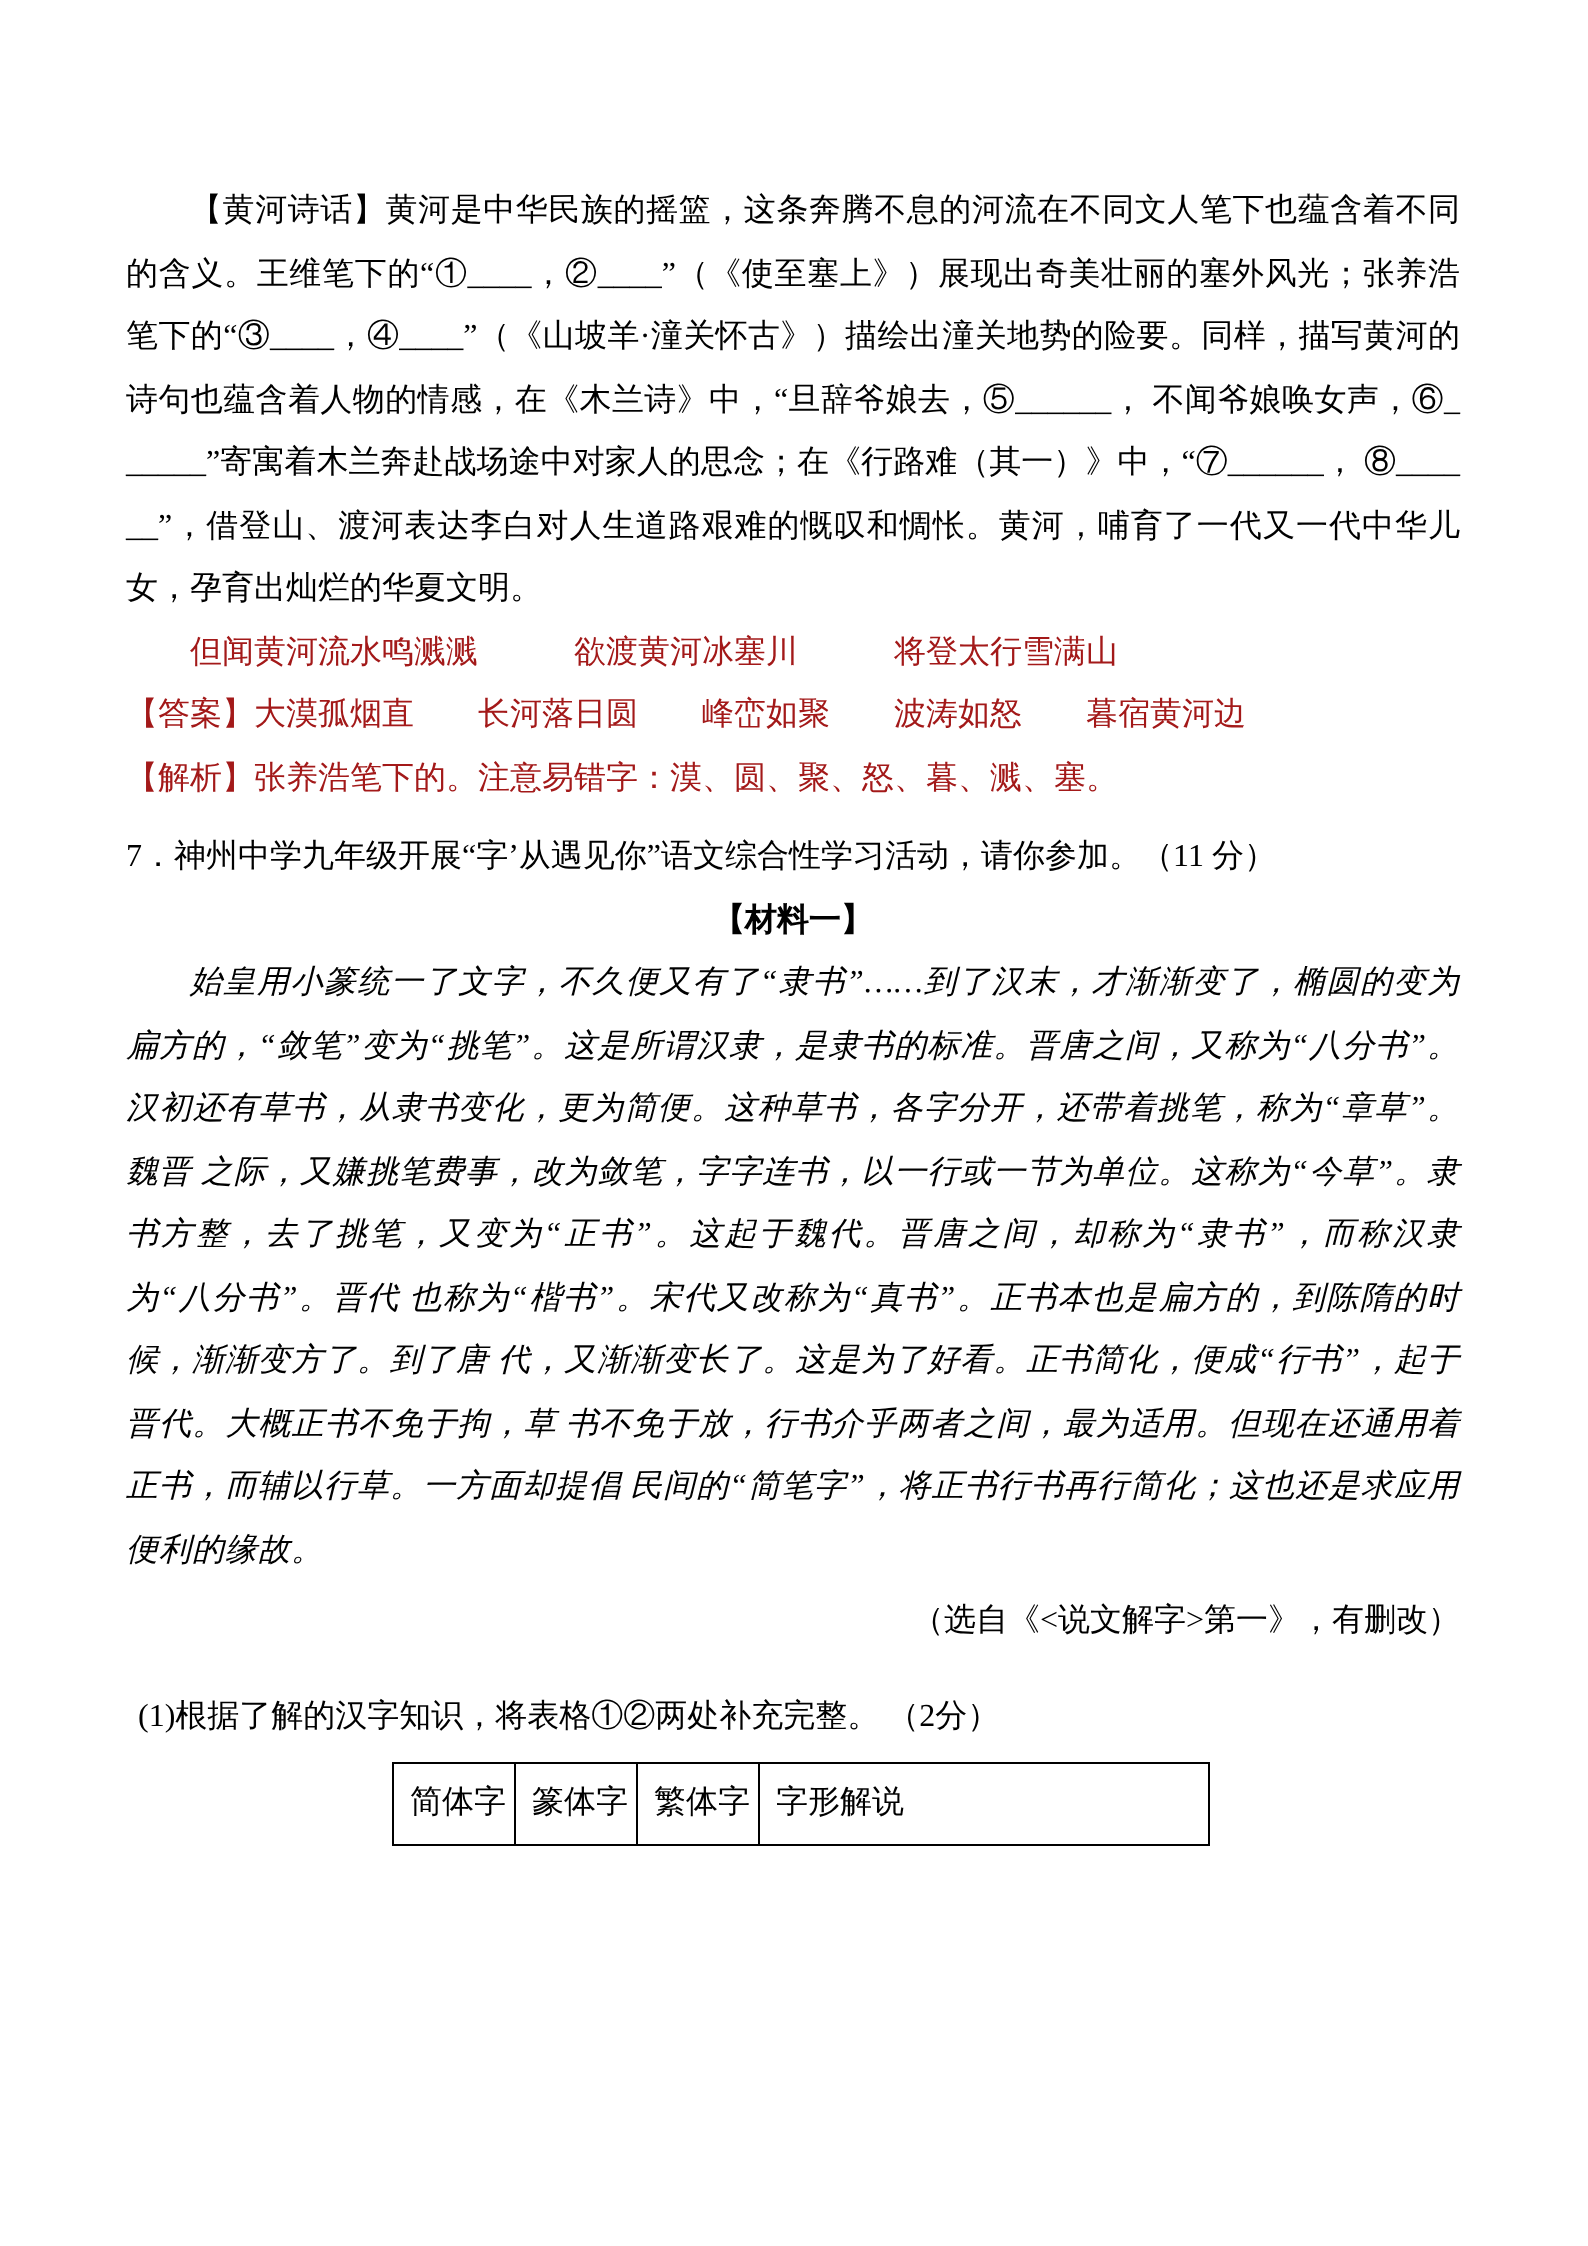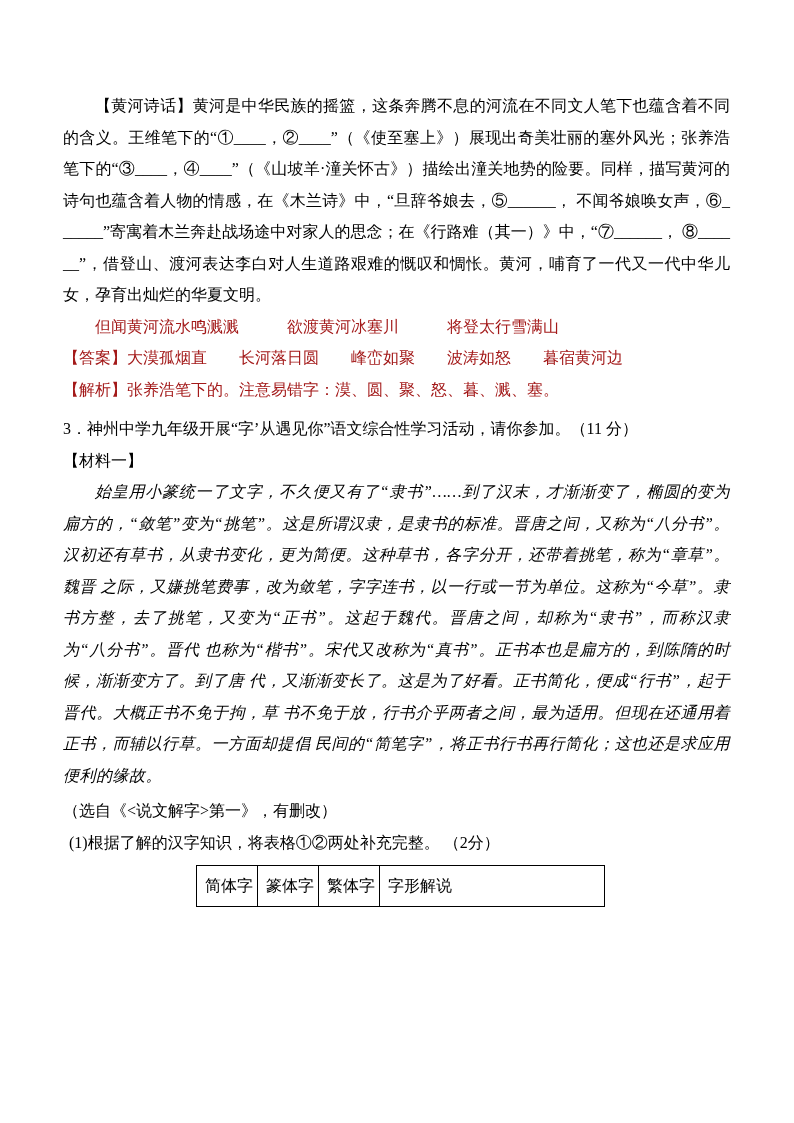--- a/index.html
+++ b/index.html
@@ -25,24 +25,24 @@
     text-indent: 2em;
     word-break: break-all;
   }
   .line { margin: 0; }
   .red { color: var(--answer-red, #A31919); }
   .indent2 { padding-left: 2em; }
   .kaiti {
     font-style: italic;
     letter-spacing: 0.5px;
   }
-  .label-line { font-weight: normal; }
+  .label-line { font-weight: bold; text-align: center; }
   .q3-heading { margin-top: 8px; }
-  .source-line { margin-top: 4px; }
-  .sub-q { padding-left: 6px; margin-top: 0; }
+  .source-line { text-align: right; margin-top: 4px; }
+  .sub-q { padding-left: 6px; margin-top: 16px; }
   table.char-table {
     border-collapse: collapse;
     margin: 7px 0 0 133px;
     table-layout: fixed;
   }
   table.char-table td {
     border: 1.5px solid #000000;
     height: 40px;
     padding: 0 4px 0 8px;
     font-size: 16px;
@@ -62,21 +62,21 @@
 <div class="page">
 
   <p class="para">【黄河诗话】黄河是中华民族的摇篮，这条奔腾不息的河流在不同文人笔下也蕴含着不同的含义。王维笔下的“①____，②____”（《使至塞上》）展现出奇美壮丽的塞外风光；张养浩笔下的“③____，④____”（《山坡羊·潼关怀古》）描绘出潼关地势的险要。同样，描写黄河的诗句也蕴含着人物的情感，在《木兰诗》中，“旦辞爷娘去，⑤______， 不闻爷娘唤女声，⑥______”寄寓着木兰奔赴战场途中对家人的思念；在《行路难（其一）》中，“⑦______， ⑧______”，借登山、渡河表达李白对人生道路艰难的慨叹和惆怅。黄河，哺育了一代又一代中华儿女，孕育出灿烂的华夏文明。</p>
 
   <div class="line red indent2"><span>但闻黄河流水鸣溅溅　　　欲渡黄河冰塞川　　　将登太行雪满山</span></div>
 
   <div class="line red"><span>【答案】</span><span>大漠孤烟直　　长河落日圆　　峰峦如聚　　波涛如怒　　暮宿黄河边</span></div>
 
   <div class="line red">【解析】张养浩笔下的。注意易错字：漠、圆、聚、怒、暮、溅、塞。</div>
 
-  <div class="line q3-heading">3．神州中学九年级开展“字’从遇见你”语文综合性学习活动，请你参加。（11 分）</div>
+  <div class="line q3-heading">7．神州中学九年级开展“字’从遇见你”语文综合性学习活动，请你参加。（11 分）</div>
 
   <div class="line label-line">【材料一】</div>
 
 
 
   <p class="para kaiti">始皇用小篆统一了文字，不久便又有了“隶书”……到了汉末，才渐渐变了，椭圆的变为扁方的，“敛笔”变为“挑笔”。这是所谓汉隶，是隶书的标准。晋唐之间，又称为“八分书”。 汉初还有草书，从隶书变化，更为简便。这种草书，各字分开，还带着挑笔，称为“章草”。魏晋 之际，又嫌挑笔费事，改为敛笔，字字连书，以一行或一节为单位。这称为“今草”。隶书方整，去了挑笔，又变为“正书”。这起于魏代。晋唐之间，却称为“隶书”，而称汉隶为“八分书”。晋代 也称为“楷书”。宋代又改称为“真书”。正书本也是扁方的，到陈隋的时候，渐渐变方了。到了唐 代，又渐渐变长了。这是为了好看。正书简化，便成“行书”，起于晋代。大概正书不免于拘，草 书不免于放，行书介乎两者之间，最为适用。但现在还通用着正书，而辅以行草。一方面却提倡 民间的“简笔字”，将正书行书再行简化；这也还是求应用便利的缘故。</p>
 
   <div class="line source-line">（选自《&lt;说文解字&gt;第一》，有删改）</div>
 
   <div class="line sub-q">(1)根据了解的汉字知识，将表格①②两处补充完整。 （2分）</div>

